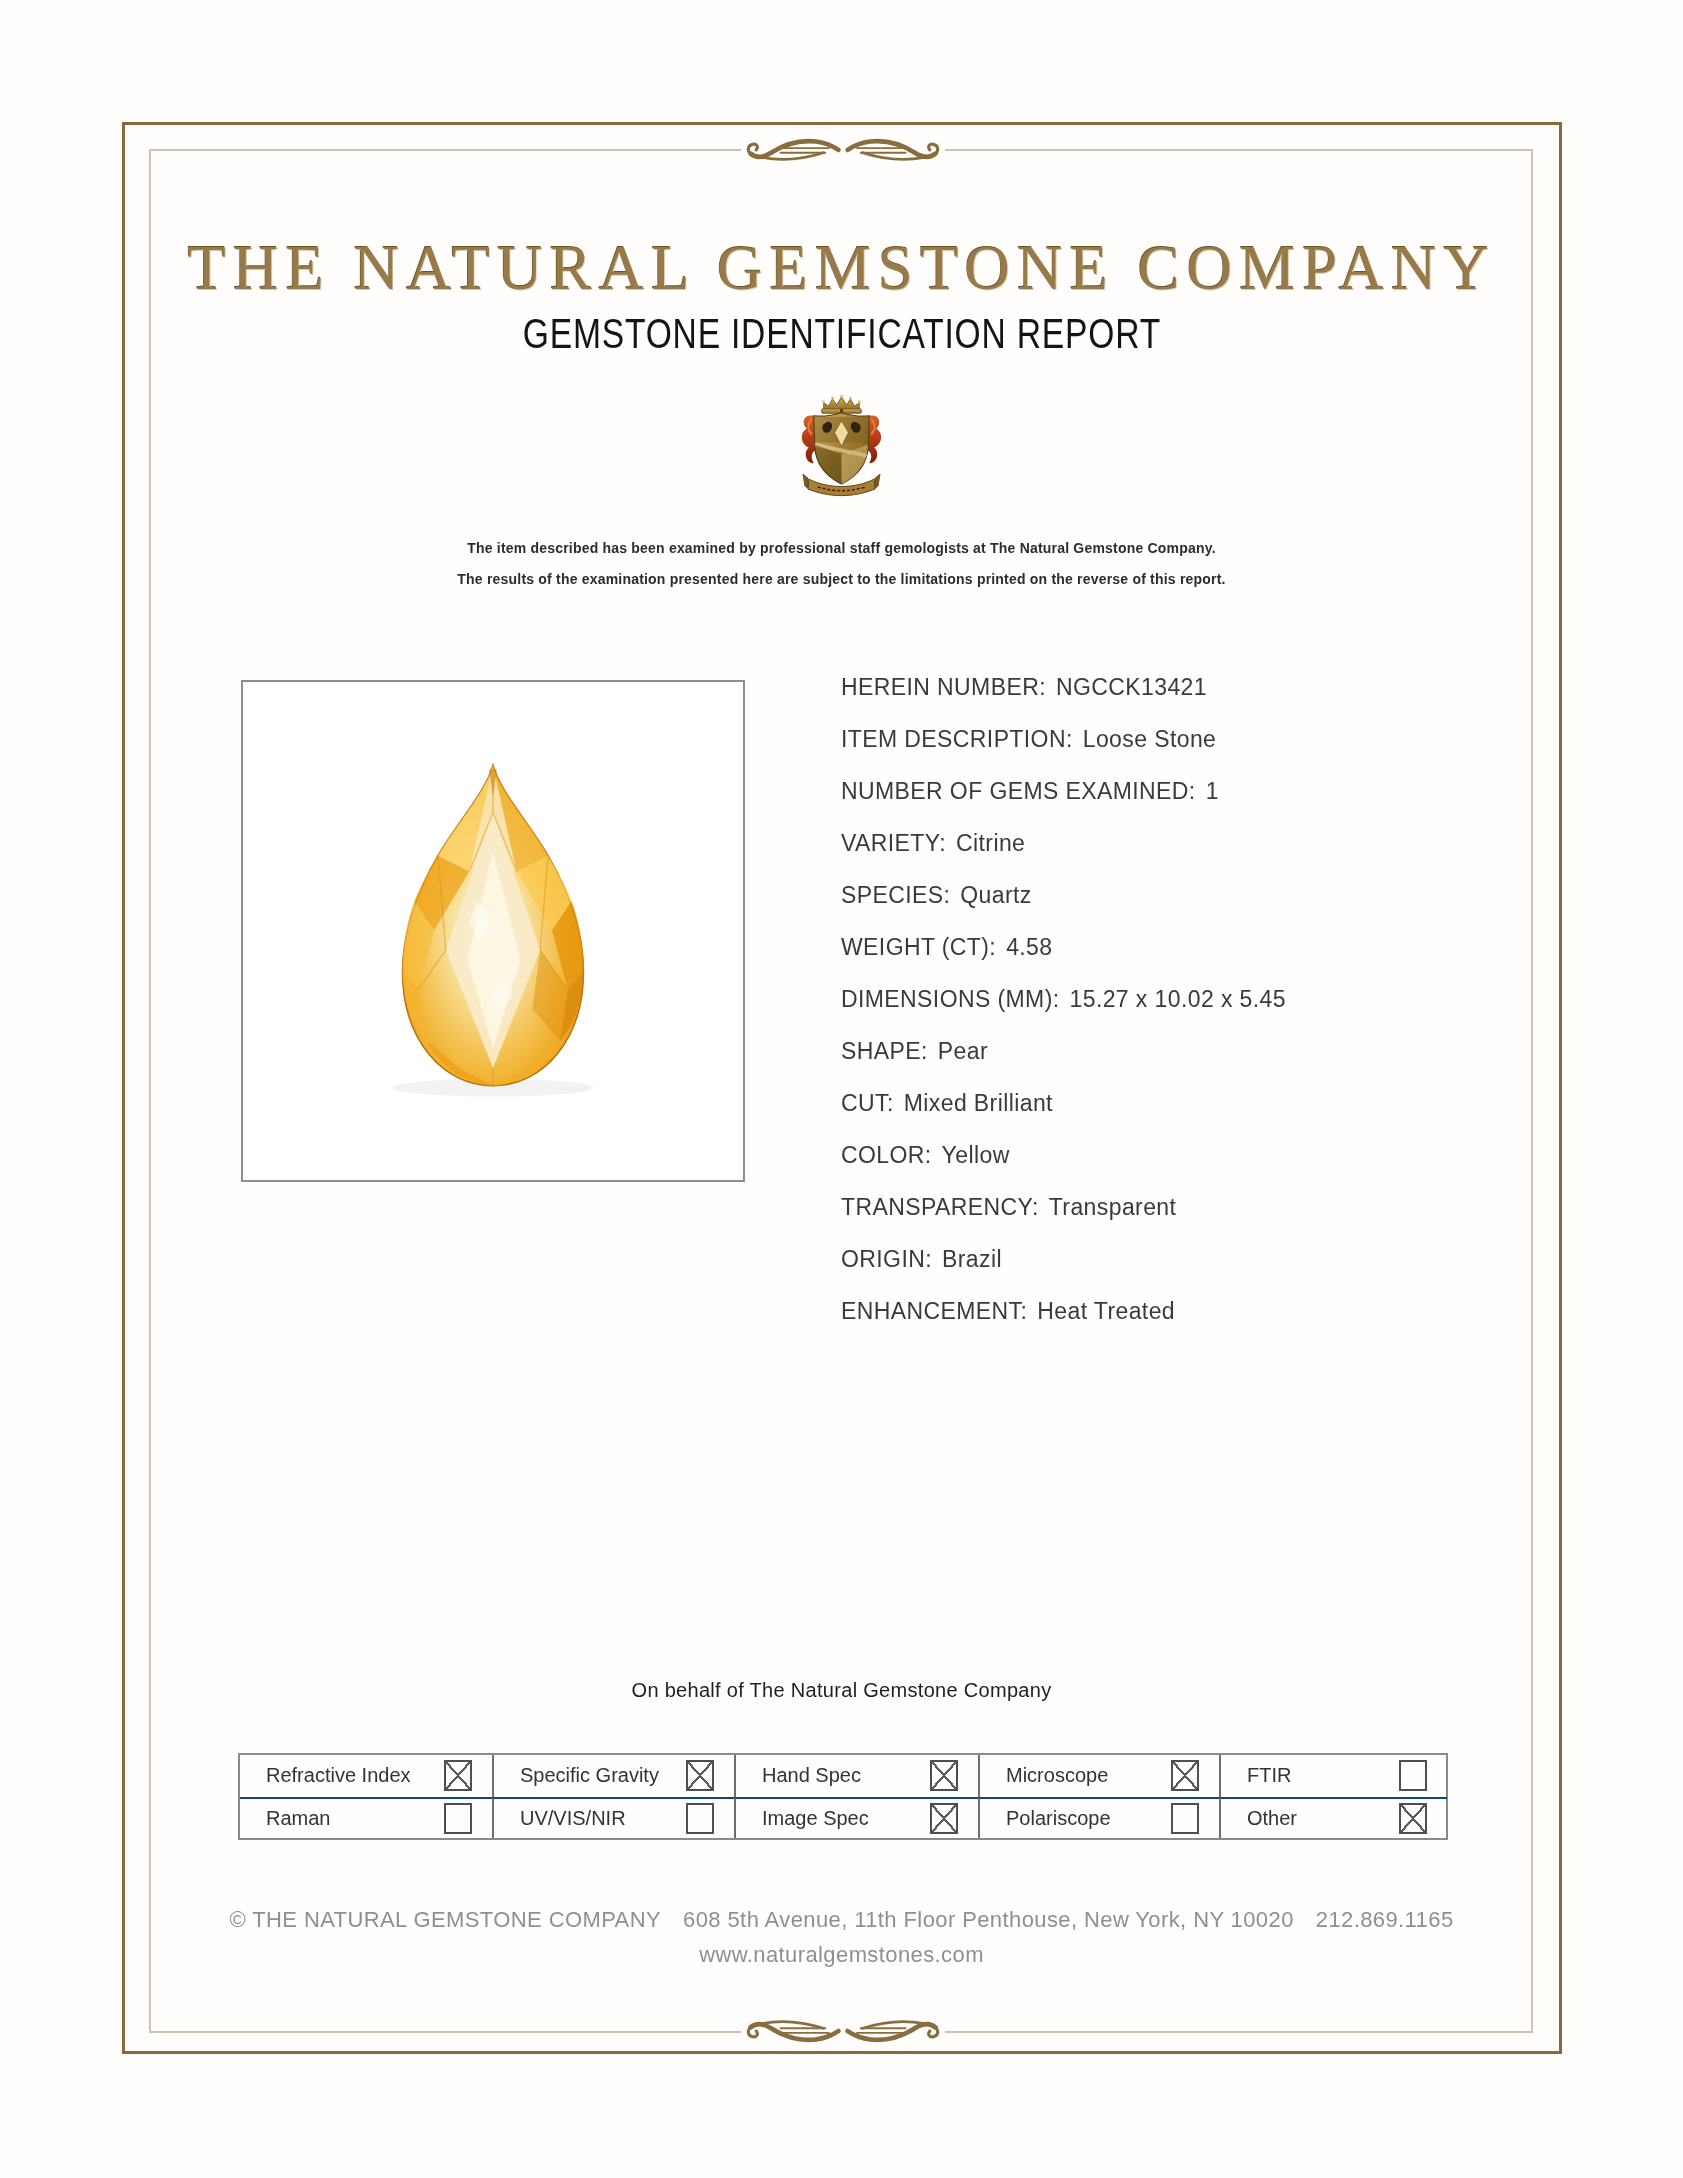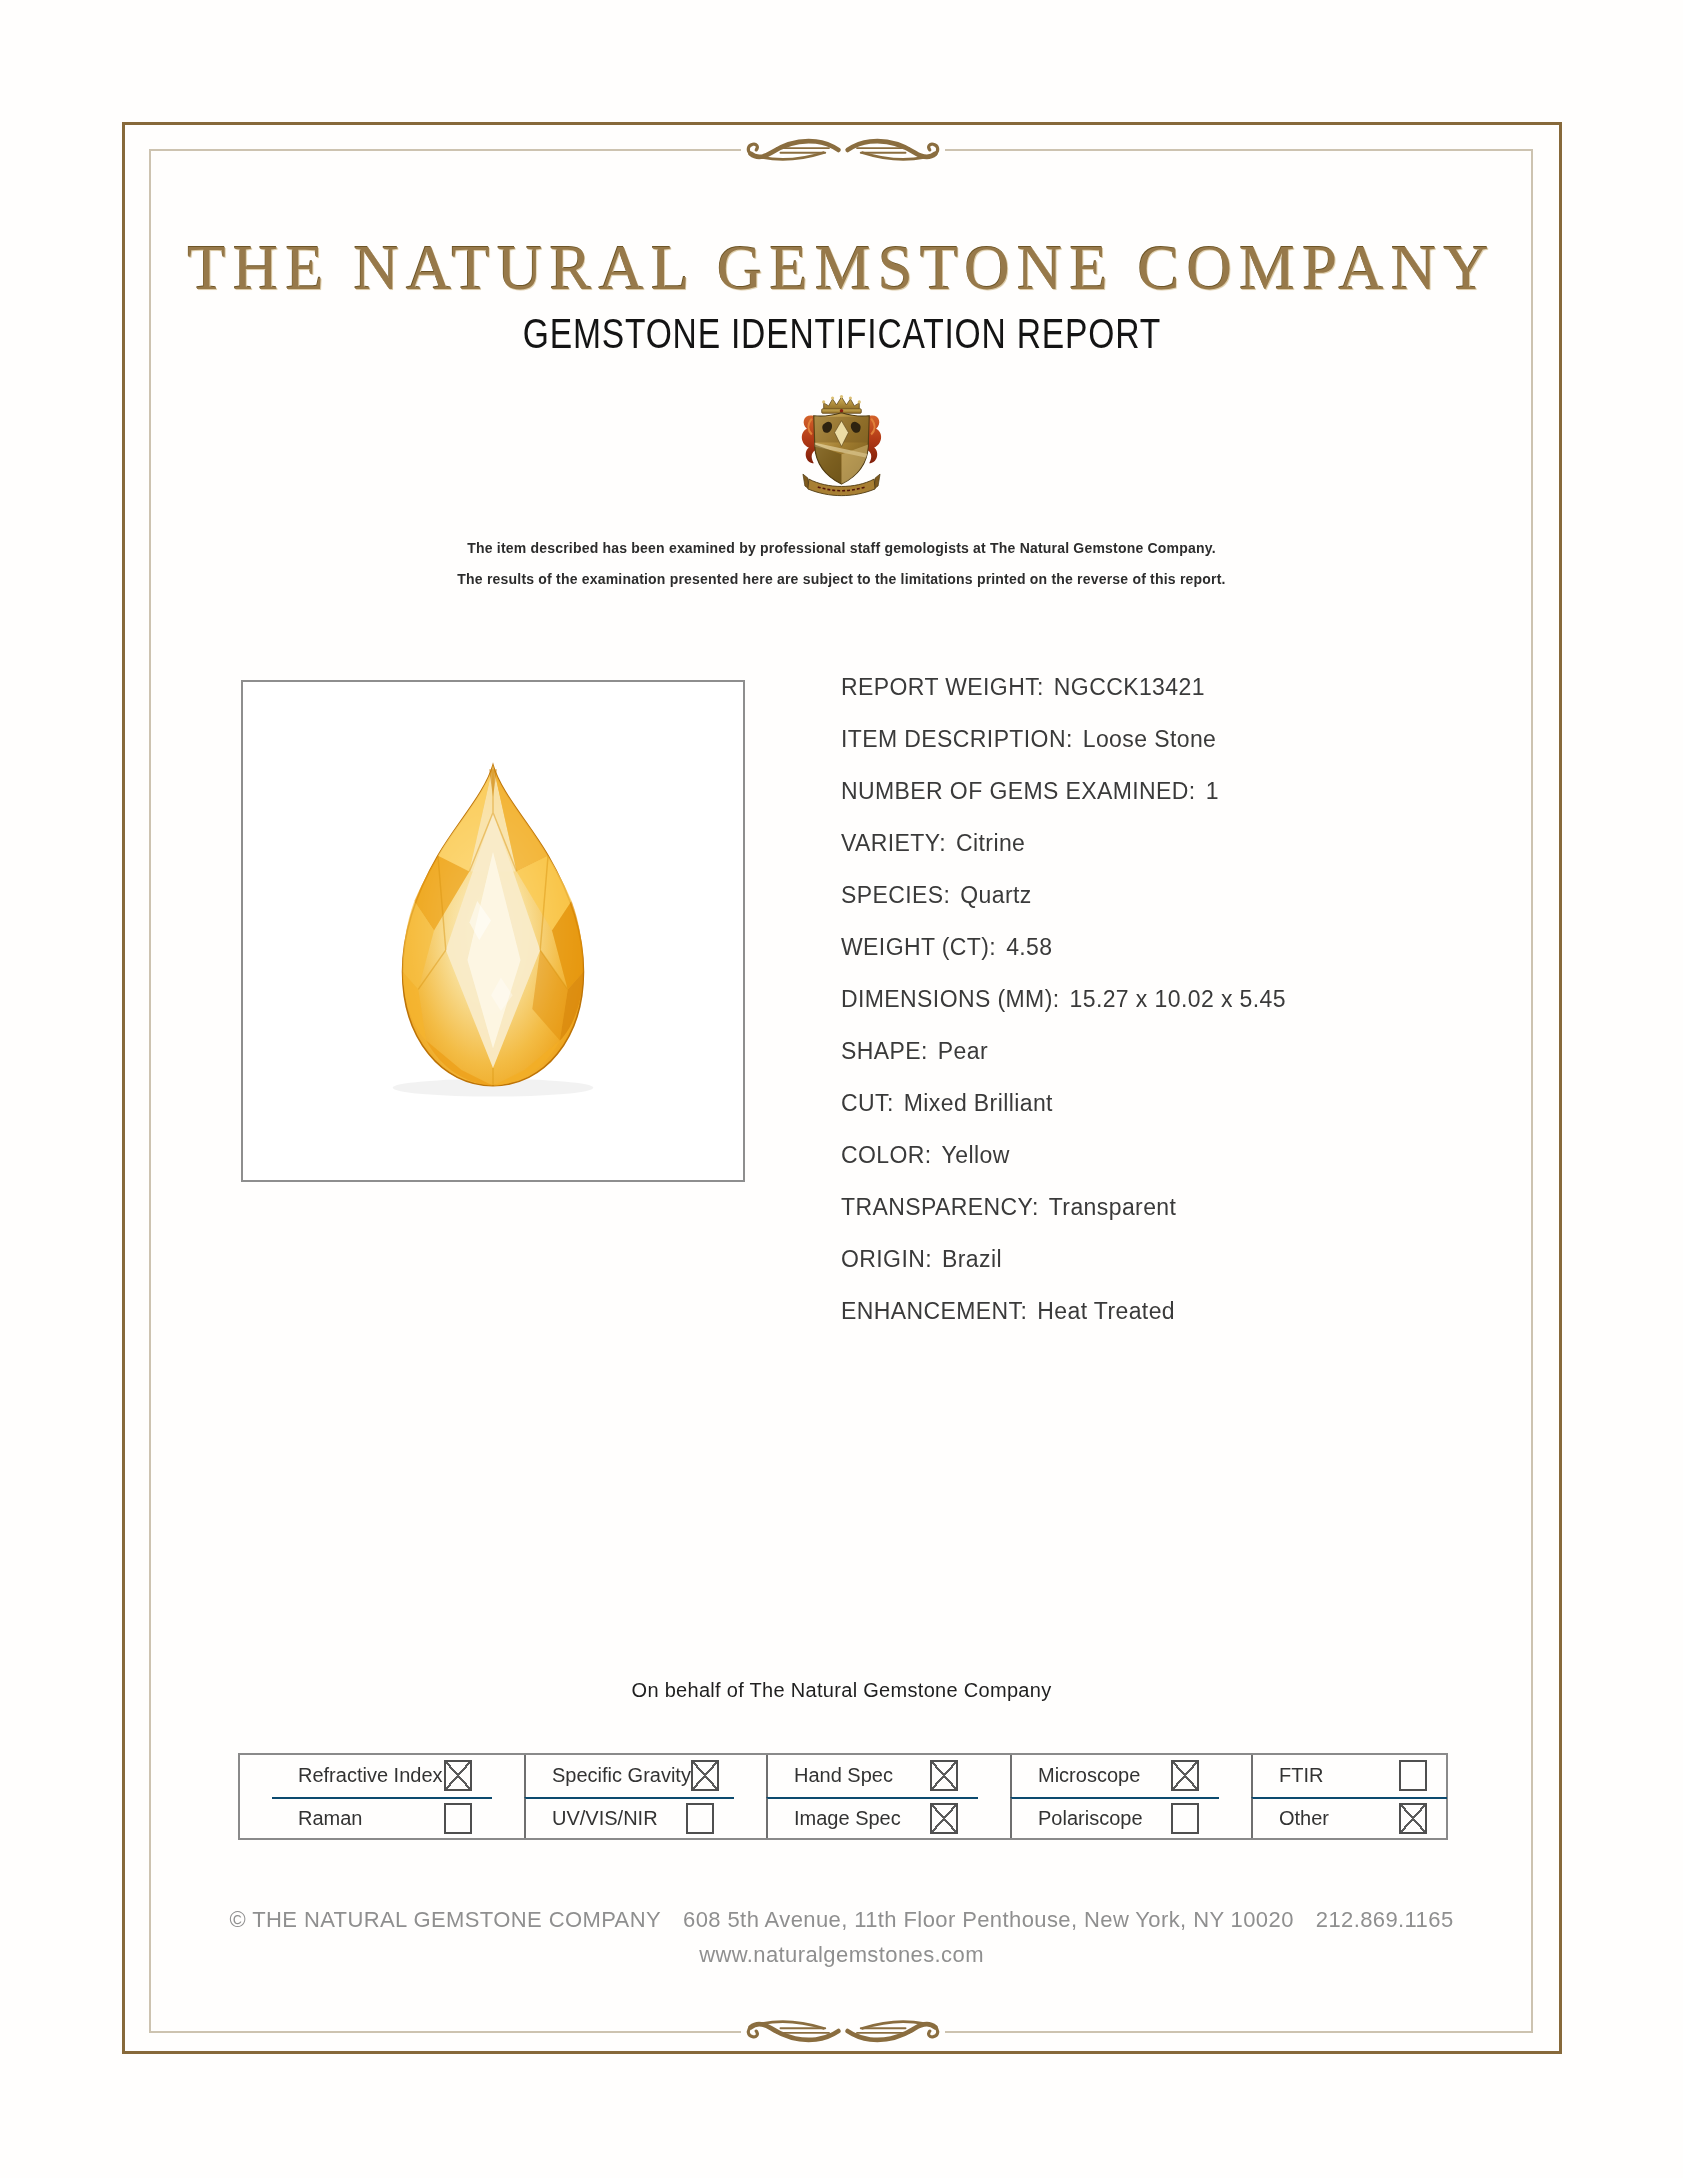--- a/index.html
+++ b/index.html
@@ -42,21 +42,21 @@
     font-size:20px;color:#1f1f1f;letter-spacing:0.3px;}
   .tests-heading{position:absolute;left:0;top:1707px;width:100%;text-align:center;
     font-size:22px;color:#1a1a1a;letter-spacing:0.8px;white-space:nowrap;}
   .tests-heading span{display:inline-block;transform:scaleX(0.84);transform-origin:center;}
   
   .tests-table{position:absolute;left:238px;top:1753px;width:1210px;height:87px;
     border:2px solid #8a8a8a;box-sizing:border-box;
     display:grid;grid-template-columns:252px 242px 244px 241px 228px;grid-template-rows:1fr 1fr;
     font-size:20px;color:#333;}
   .test-cell{display:flex;align-items:center;justify-content:space-between;
-    padding:0 20px 0 26px;box-sizing:border-box;border-left:2px solid #6f6f6f;margin-left:32px;}
+    padding:0 20px 0 26px;box-sizing:border-box;border-left:2px solid #6f6f6f;}
   .test-cell.first-col{border-left:none;}
   .test-cell.row2{border-top:2px solid #0c4a6e;}
   .test-label{white-space:nowrap;}
   .test-checkbox{width:24px;height:27px;border:2px solid #4f4f4f;flex:0 0 auto;}
   .test-checkbox.checked{background-image:
       linear-gradient(to top right,transparent calc(50% - 1.1px),#5a5a5a calc(50% - 1.1px),#5a5a5a calc(50% + 1.1px),transparent calc(50% + 1.1px)),
       linear-gradient(to bottom right,transparent calc(50% - 1.1px),#5a5a5a calc(50% - 1.1px),#5a5a5a calc(50% + 1.1px),transparent calc(50% + 1.1px));}
   
   .footer-line1{position:absolute;left:0;top:1907px;width:100%;text-align:center;
     font-size:22px;color:#8f8f8f;letter-spacing:0.4px;white-space:nowrap;}
@@ -205,21 +205,21 @@
         <path d="M44,240 L72,200"></path>
           <path d="M196,240 L168,200"></path>
         <path d="M120,320 L120,338"></path>
           <path d="M96,120 L120,60"></path>
           <path d="M144,120 L120,60"></path>
       </g>
     </svg>
   </div>
 
   <div class="details">
-    <div class="detail-row"><span class="detail-label">REPORT WEIGHT:</span><span class="detail-value">NGCCK13421</span></div>
+    <div class="detail-row"><span class="detail-label">HEREIN NUMBER:</span><span class="detail-value">NGCCK13421</span></div>
     <div class="detail-row"><span class="detail-label">ITEM DESCRIPTION:</span><span class="detail-value">Loose Stone</span></div>
     <div class="detail-row"><span class="detail-label">NUMBER OF GEMS EXAMINED:</span><span class="detail-value">1</span></div>
     <div class="detail-row"><span class="detail-label">VARIETY:</span><span class="detail-value">Citrine</span></div>
     <div class="detail-row"><span class="detail-label">SPECIES:</span><span class="detail-value">Quartz</span></div>
     <div class="detail-row"><span class="detail-label">WEIGHT (CT):</span><span class="detail-value">4.58</span></div>
     <div class="detail-row"><span class="detail-label">DIMENSIONS (MM):</span><span class="detail-value">15.27 x 10.02 x 5.45</span></div>
     <div class="detail-row"><span class="detail-label">SHAPE:</span><span class="detail-value">Pear</span></div>
     <div class="detail-row"><span class="detail-label">CUT:</span><span class="detail-value">Mixed Brilliant</span></div>
     <div class="detail-row"><span class="detail-label">COLOR:</span><span class="detail-value">Yellow</span></div>
     <div class="detail-row"><span class="detail-label">TRANSPARENCY:</span><span class="detail-value">Transparent</span></div>

